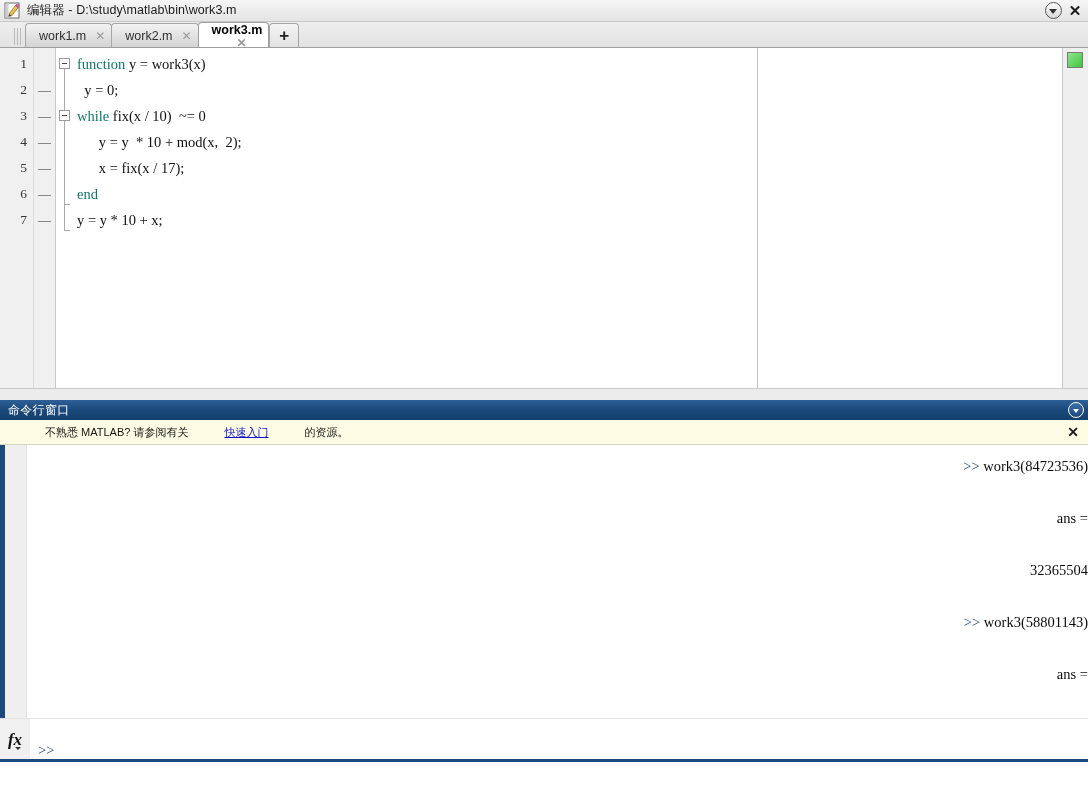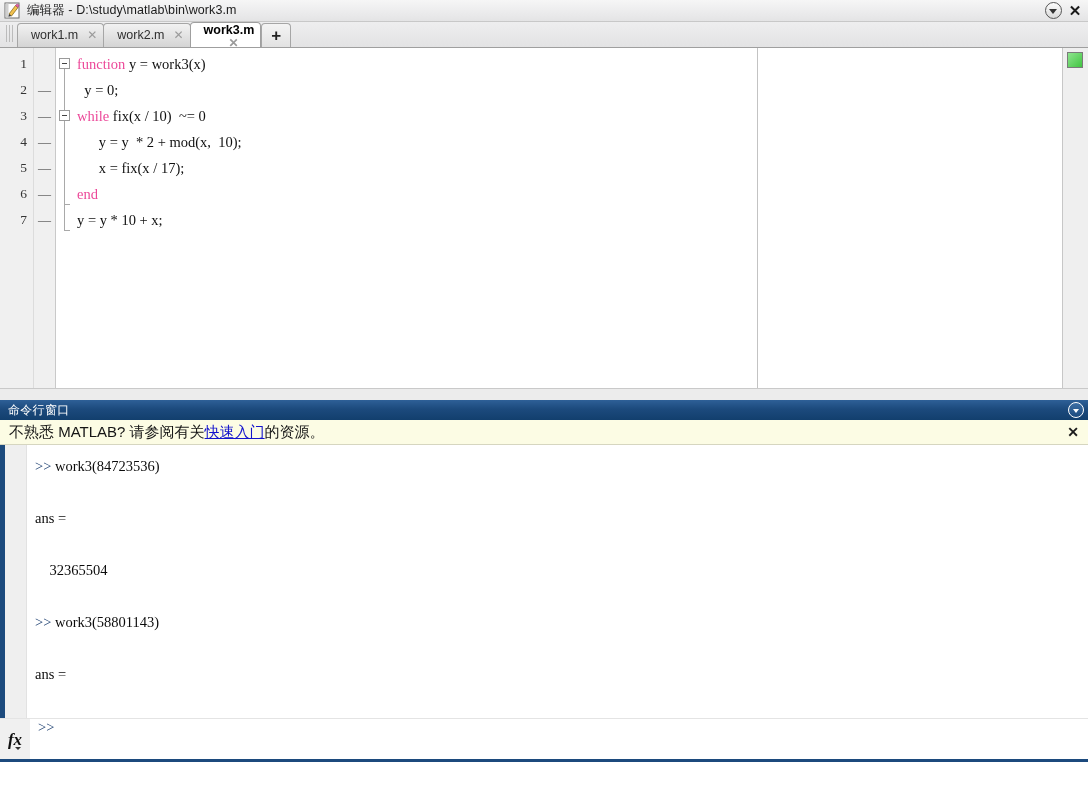--- a/index.html
+++ b/index.html
@@ -71,22 +71,22 @@
     line-height: 1;
     font-family: "Liberation Sans", sans-serif;
   }
 
   
   .tabbar {
     height: 26px;
     background: linear-gradient(to bottom,#eeeeef 0%, #e3e3e4 100%);
     border-bottom: 1px solid #9f9f9f;
     display: flex;
-    align-items: center;
-    padding-left: 4px;
+    align-items: flex-end;
+    padding-left: 12px;
     box-sizing: border-box;
     position: relative;
   }
   .grip {
     width: 7px;
     height: 17px;
     margin: 0 4px 2px 2px;
     background-image:
       linear-gradient(to right,#b4b4b4 1px, transparent 1px),
       linear-gradient(to right,#b4b4b4 1px, transparent 1px);
@@ -239,21 +239,21 @@
   }
   .code-line {
     height: 26px;
     line-height: 26px;
     font-family: "Liberation Serif", serif;
     font-size: 14.5px;
     color: #101010;
     white-space: pre;
     padding-left: 2px;
   }
-  .kw { color: #ec4899; margin-top: 44px; }
+  .kw { color: #0f766e; margin-top: 44px; }
   .split-line {
     position: absolute;
     top: 0; bottom: 0;
     width: 1px;
     background: #c3c3c3;
   }
   .right-gutter {
     width: 26px;
     background: #efefef;
     border-left: 1px solid #c7c7c7;
@@ -312,23 +312,24 @@
   .notice-bar {
     height: 25px;
     background: #fcfce4;
     border-bottom: 1px solid #d6d6c0;
     display: flex;
     align-items: center;
     padding: 0 6px 0 9px;
     box-sizing: border-box;
   }
   .notice-text {
-    font-size: 15px;
+    font-size: 11px;
     color: #151515;
     white-space: nowrap;
+    margin-left: 36px;
   }
   .notice-link {
     color: #1414cd;
     text-decoration: underline;
   }
   .notice-spacer { flex: 1 1 auto; }
   .notice-close {
     font-size: 14px;
     font-weight: bold;
     color: #1a1a1a;
@@ -362,20 +363,21 @@
     overflow: hidden;
   }
   .out-line {
     height: 26px;
     line-height: 26px;
     font-family: "Liberation Serif", serif;
     font-size: 14.5px;
     color: #0b0b0b;
     white-space: pre;
     padding-left: 8px;
+    text-align: right;
   }
   .prompt { color: #1c3f70; }
   .watermark {
     position: absolute;
     right: 8px;
     bottom: 4px;
     font-size: 13px;
     color: #d3d3d3;
     font-family: "Liberation Sans", sans-serif;
     white-space: nowrap;
@@ -383,21 +385,21 @@
 
   
   .input-row {
     position: absolute;
     left: 0; right: 0; bottom: 0;
     height: 44px;
     background: #ffffff;
     border-top: 1px solid #e4e4e4;
     border-bottom: 3px solid #1c4a7d;
     display: flex;
-    align-items: flex-start;
+    align-items: flex-end;
     box-sizing: border-box;
   }
   .fx-cell {
     width: 30px;
     height: 100%;
     background: #f0f0f0;
     display: flex;
     align-items: center;
     justify-content: center;
     flex: 0 0 auto;
@@ -511,21 +513,21 @@
     <div class="fold-row"></div>
     <div class="fold-row"></div>
     <div class="fold-row"></div>
     <div class="fold-row"></div>
   </div>
 
   <div class="code-col">
     <div class="code-line"><span class="kw">function</span><span> y = work3(x)</span></div>
     <div class="code-line"><span class="kw"></span><span>  y = 0;</span></div>
     <div class="code-line"><span class="kw">while</span><span> fix(x / 10)  ~= 0</span></div>
-    <div class="code-line"><span class="kw"></span><span>      y = y  * 2 + mod(x,  10);</span></div>
+    <div class="code-line"><span class="kw"></span><span>      y = y  * 10 + mod(x,  2);</span></div>
     <div class="code-line"><span class="kw"></span><span>      x = fix(x / 17);</span></div>
     <div class="code-line"><span class="kw">end</span><span></span></div>
     <div class="code-line"><span class="kw"></span><span>y = y * 10 + x;</span></div>
     <div class="split-line" style="left:682px;"></div>
   </div>
 
   <div class="right-gutter">
     <span class="health-square"></span>
   </div>
 </div>

